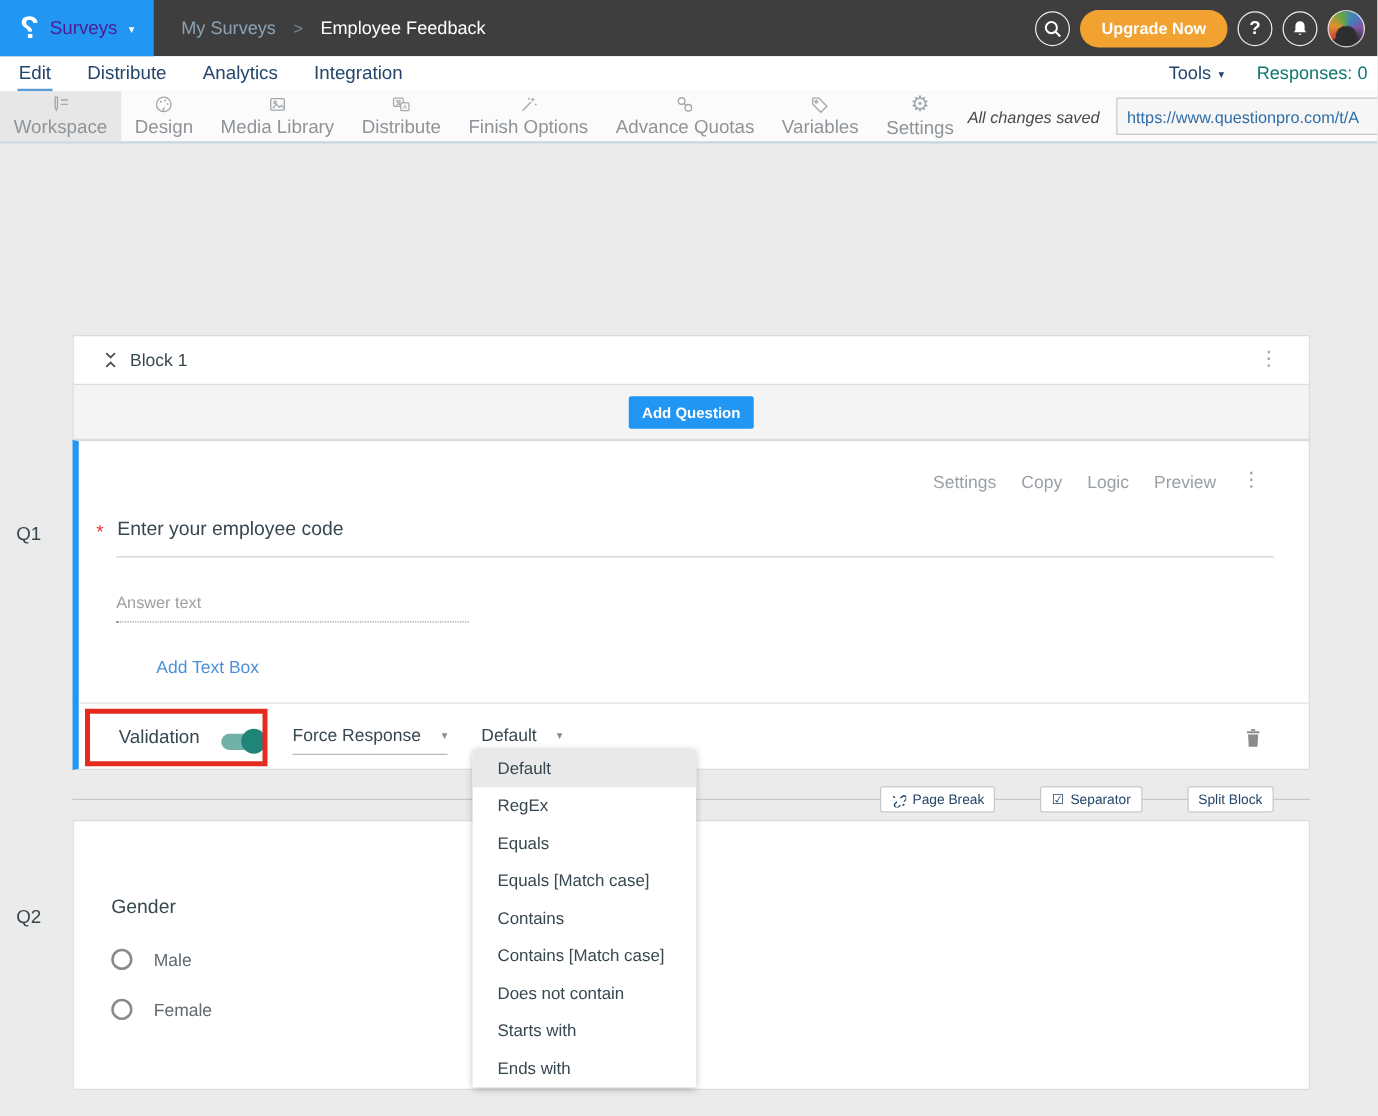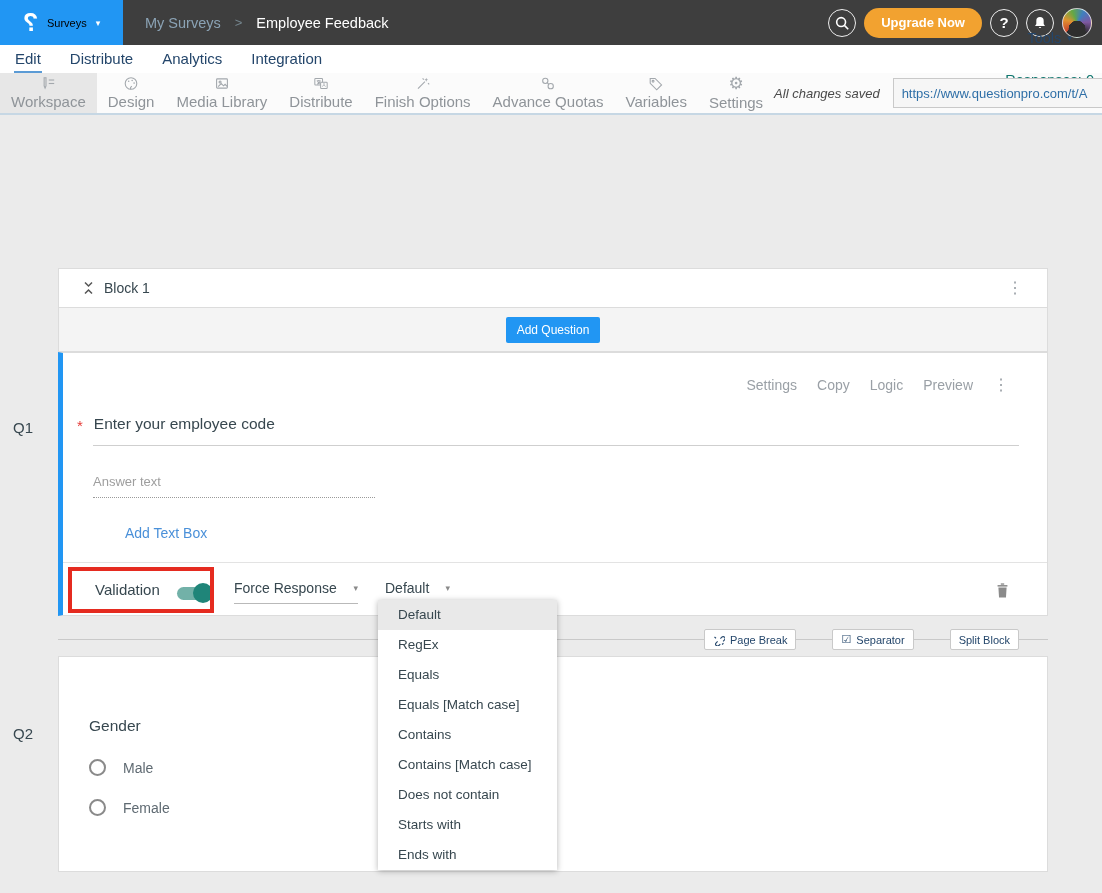--- a/index.html
+++ b/index.html
@@ -4,40 +4,40 @@
 <style>
   * { margin:0; padding:0; box-sizing:border-box; }
   html,body { width:1102px; height:893px; overflow:hidden; }
   body { font-family:"Liberation Sans", sans-serif; background:#ebebeb; color:#37474f; }
   svg { display:block; }
 
   
   .topbar { height:45px; background:#3e3e3e; display:flex; align-items:center; }
   .brand { width:123px; height:45px; background:#2196f3; display:flex; align-items:center; justify-content:center; gap:9px; cursor:pointer; flex-shrink:0; }
   .logo { color:#fff; font-size:25px; font-weight:bold; transform:scaleX(-1); display:inline-block; line-height:1; }
-  .brand-label { color:#000000; font-size:11px; }
+  .brand-label { color:#4c1d95; font-size:15px; }
   .brand .caret { color:#fff; font-size:9px; }
   .breadcrumb { display:flex; align-items:center; gap:14px; margin-left:22px; font-size:14.5px; }
   .bc-parent { color:#8ba3b5; text-decoration:none; cursor:pointer; }
   .bc-sep { color:#75868f; font-size:13px; }
   .bc-current { color:#ffffff; }
   .top-actions { margin-left:auto; display:flex; align-items:center; gap:8px; padding-right:10px; }
   .circle-btn { width:28px; height:28px; border:1.6px solid rgba(255,255,255,.9); border-radius:50%; display:flex; align-items:center; justify-content:center; cursor:pointer; color:#fff; font-weight:bold; font-size:15px; }
   .upgrade-btn { background:#f2a230; color:#fff; border:none; border-radius:16px; height:30px; padding:0 17px; font-size:13px; font-weight:bold; font-family:inherit; cursor:pointer; }
   .avatar { width:30px; height:30px; border-radius:50%; border:1.5px solid rgba(255,255,255,.75); background:
     radial-gradient(circle at 50% 72%, #2e2e2e 34%, transparent 35%),
     conic-gradient(from 230deg, #c8452f, #e2912f, #64a844, #3f7fc0, #7e57a0, #2b2b2b 75%, #2b2b2b);
     cursor:pointer; }
 
   
   .tabsrow { height:28px; background:#fff; display:flex; align-items:center; padding:0 8px 0 14px; }
   .tabs { display:flex; gap:27px; height:100%; align-items:center; }
   .tab { font-size:15px; color:#24466b; cursor:pointer; height:100%; display:flex; align-items:center; border-bottom:2px solid transparent; padding:0 1px; }
   .tab.active { border-bottom-color:#5b9bd5;text-align:right; }
-  .tabsrow-right { margin-left:auto; display:flex; align-items:center; gap:26px;flex-direction:column; }
+  .tabsrow-right { margin-left:auto; display:flex; align-items:center; gap:26px; }
   .tools-dd { font-size:14.5px; color:#24466b; cursor:pointer; display:flex; align-items:center; gap:6px; }
   .tools-dd .caret { font-size:9px; color:#24466b; }
   .responses { font-size:14.5px; color:#0f766e; cursor:pointer; }
 
   
   .toolbar { height:42px; background:#fbfbfb; border-bottom:2px solid #c6d7e4; display:flex; align-items:stretch; }
   .tool-item { display:flex; flex-direction:column; align-items:center; justify-content:center; gap:1px; padding:2px 11px 3px; cursor:pointer; color:#a3a8ad; }
   .tool-item.active { background:#e7e7e7; }
   .tool-item .tlabel { font-size:15px; color:#8f9499; white-space:nowrap; }
   .tool-glyph { font-size:17px; line-height:18px; color:#a3a8ad; }
@@ -59,21 +59,21 @@
   .add-logo-btn { position:absolute; left:50%; transform:translateX(-50%); top:13px; background:#fff; border:1px solid #c9c9c9; border-radius:3px; font-family:inherit; font-size:12px; color:#37474f; padding:4px 11px; cursor:pointer; }
   .survey-title { position:absolute; left:30px; top:52px; font-size:26px; color:#4f96d6; cursor:pointer; }
 
   
   #block-card { top:153px; height:84px; border:none; background:transparent; }
   .block-header { height:40px; background:#fff; border:1px solid #dcdcdc; display:flex; align-items:center; padding:0 24px 0 22px; }
   .block-title { font-size:14px; color:#37474f; margin-left:8px; }
   .collapse-btn { cursor:pointer; display:flex; }
   .kebab { margin-left:auto; color:#9aa0a6; font-size:16px; letter-spacing:0; cursor:pointer; line-height:1; }
   .add-q-strip { height:44px; background:#f4f4f4; border:1px solid #dcdcdc; border-top:none; display:flex; align-items:center; justify-content:center; }
-  .add-q-btn { background:#2196f3; color:#fff; border:none; border-radius:2px; font-family:inherit; font-size:12px; font-weight:normal; padding:6px 11px; cursor:pointer; }
+  .add-q-btn { background:#2196f3; color:#fff; border:none; border-radius:2px; font-family:inherit; font-size:12px; font-weight:bold; padding:6px 11px; cursor:pointer; }
 
   
   #q1-card { top:237px; height:264px; border-left:5px solid #2196f3; }
   .q-actions { position:absolute; top:24px; right:38px; display:flex; align-items:center; gap:20px; }
   .q-action { font-size:14px; color:#9aa0a6; cursor:pointer; }
   .q-row { position:absolute; left:14px; top:62px; display:flex; gap:11px; font-size:15.5px; color:#37474f; }
   .req { color:#e53935; font-size:15px; padding-top:2px; }
   .q-underline { position:absolute; left:30px; right:28px; top:92px; border-bottom:1px solid #cfcfcf; }
   .answer-input { position:absolute; left:30px; top:113px; width:282px; height:32px; border:none; border-bottom:1px dotted #9a9a9a; background:transparent; outline:none; font-family:inherit; font-size:13px; color:#555; }
   .answer-input::placeholder { color:#9e9e9e; }

